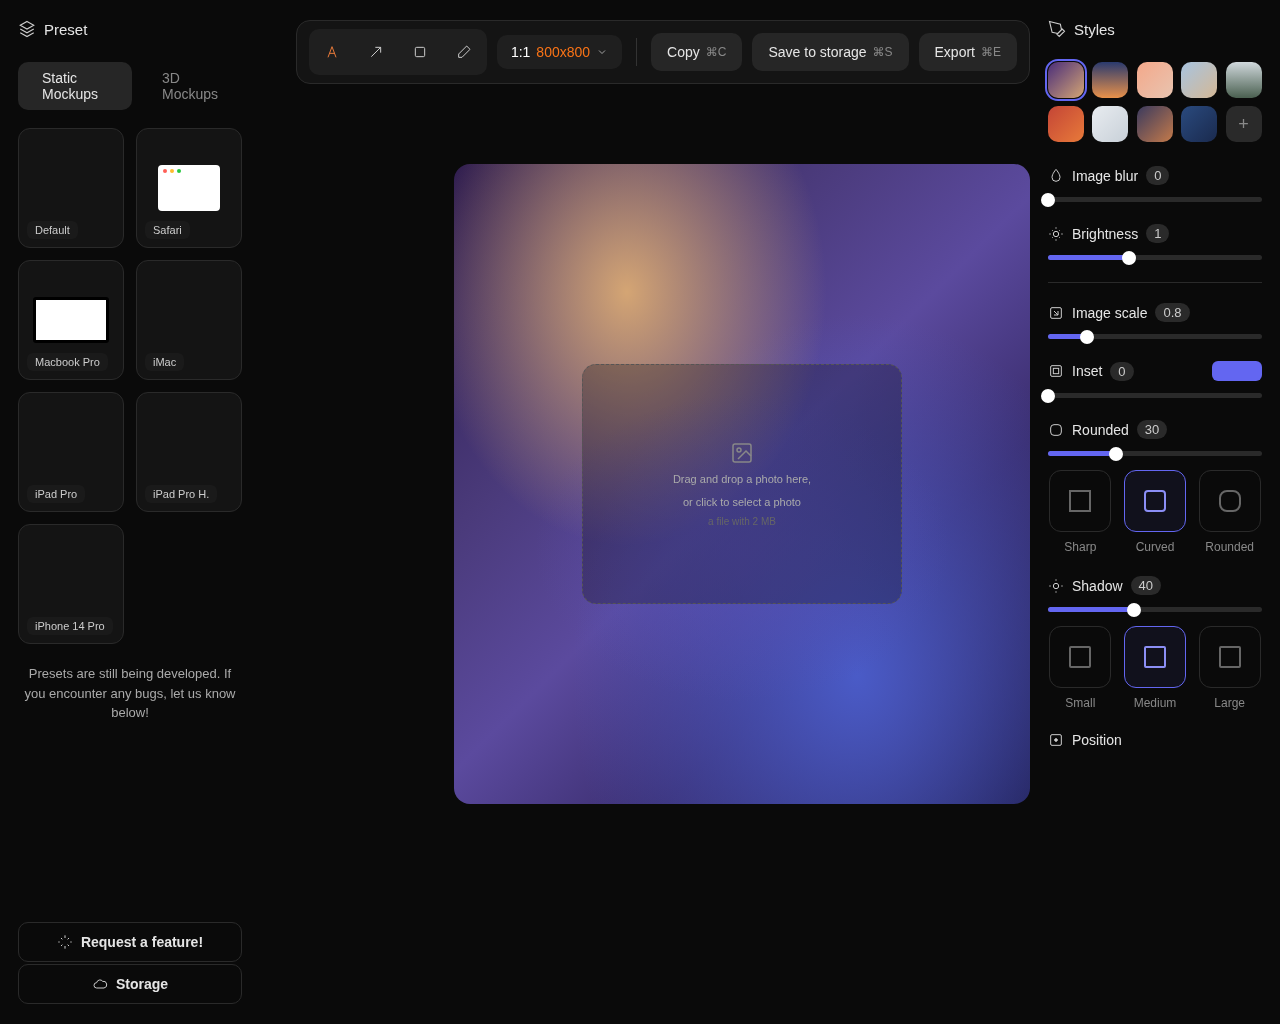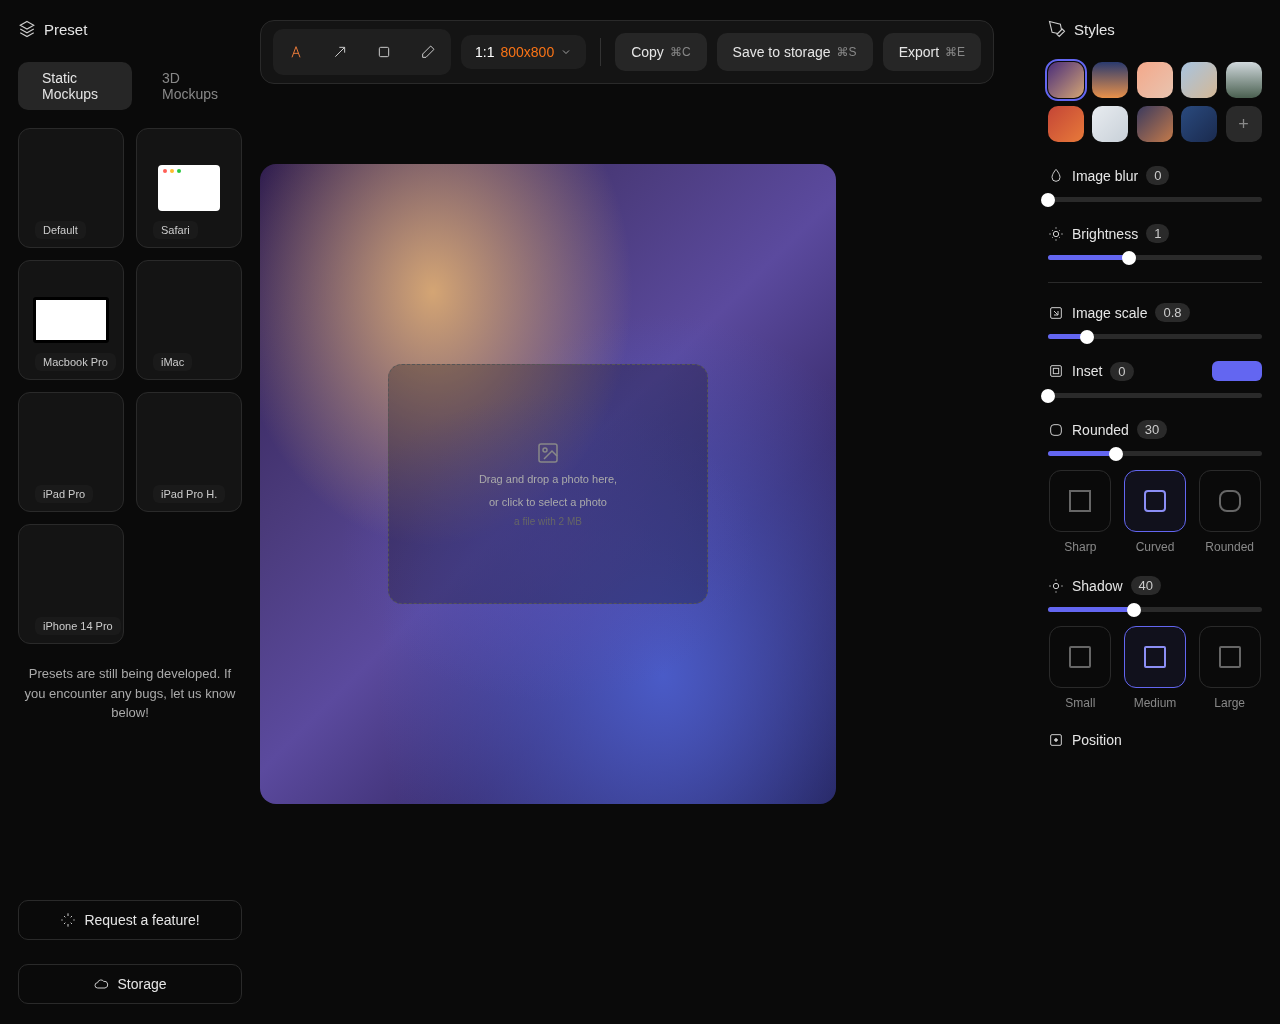--- a/index.html
+++ b/index.html
@@ -23,40 +23,40 @@
 .tabs { display:flex; gap:6px; margin-bottom:18px; }
 .tab { padding:8px 24px; border-radius:10px; font-size:14px; color:#888; cursor:pointer; }
 .tab.active { background:#262626; color:#e5e5e5; }
 .preset-grid { display:grid; grid-template-columns:1fr 1fr; gap:12px; }
 .preset-card {
   border:1px solid #2a2a2a; border-radius:12px; height:120px;
   position:relative; display:flex; align-items:center; justify-content:center;
   background:#141414; cursor:pointer;
 }
 .preset-label {
-  position:absolute; bottom:8px; left:16px; background:#1a1a1a;
+  position:absolute; bottom:8px; left:8px; background:#1a1a1a;
   padding:3px 8px; border-radius:6px; font-size:11px; color:#ccc;
 }
 .preset-thumb { width:62px; height:46px; background:#fff; border-radius:4px; position:relative; }
 .traffic-dots { position:absolute; top:4px; left:5px; display:flex; gap:3px; }
 .traffic-dots span { width:4px;height:4px;border-radius:50%; }
 .traffic-dots .r{background:#ff5f57}.traffic-dots .y{background:#febc2e}.traffic-dots .g{background:#28c840}
 .macbook-thumb{width:76px;height:46px;background:#fff;border-radius:3px;border:3px solid #000;}
 .win-dots{position:absolute;top:4px;right:5px;display:flex;gap:3px;}
 .win-dots span{width:4px;height:4px;background:#999;}
 .dev-note { margin-top:20px; text-align:center; color:#aaa; font-size:13px; line-height:1.5; }
-.sidebar-footer { margin-top:auto; display:flex; flex-direction:column; gap:24px; }
+.sidebar-footer { margin-top:auto; display:flex; flex-direction:column; gap:2px;font-weight:bold; }
 .footer-btn {
   border:1px solid #2a2a2a; border-radius:10px; padding:11px; text-align:center;
   display:flex; align-items:center; justify-content:center; gap:8px; cursor:pointer;
   font-size:14px; background:transparent;
 }
 
 .center {
-  flex:1; padding:20px 0; display:flex; flex-direction:column; align-items:flex-start;
+  flex:1; padding:20px 0; display:flex; flex-direction:column; align-items:flex-end;
 }
 .toolbar {
   display:flex; align-items:center; gap:10px; background:#141414;
   border:1px solid #2a2a2a; border-radius:14px; padding:8px 12px;
 }
 .tool-group{display:flex;gap:6px;background:#1f1f1f;border-radius:10px;padding:4px;}
 .tool-btn{width:38px;height:38px;display:flex;align-items:center;justify-content:center;border-radius:8px;cursor:pointer;}
 .ratio-select{display:flex;align-items:center;gap:6px;background:#1f1f1f;border-radius:10px;padding:9px 14px;cursor:pointer;font-size:14px;}
 .ratio-select .ratio{color:#fff;font-weight:500;}
 .ratio-select .dim{color:#f97316;}

